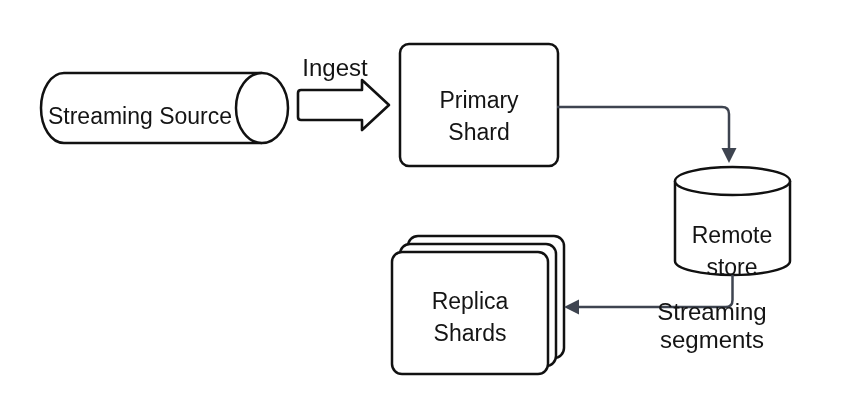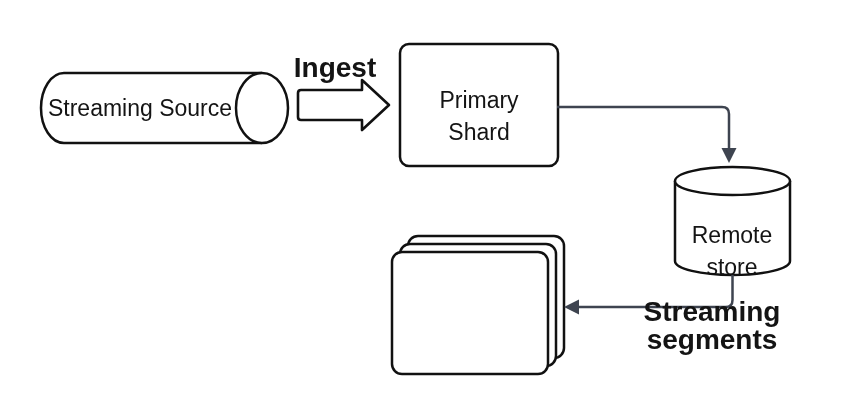--- a/index.html
+++ b/index.html
@@ -22,23 +22,23 @@
   }
   .lbl {
     position: absolute;
     transform: translate(-50%, -50%);
     text-align: center;
     white-space: pre-line;
     color: #141414;
     font-weight: 400;
   }
   .lbl-node { font-size: 23px; line-height: 32px; }
-  .lbl-edge { font-size: 28px; line-height: 28px; font-weight: bold; }
+  .lbl-edge { font-size: 24px; line-height: 28px; }
 
-  .lbl-streaming { left: 140px; top: 108px; }
+  .lbl-streaming { left: 140px; top: 116px; }
   .lbl-ingest    { left: 335px; top: 68px;  }
   .lbl-primary   { left: 479px; top: 116px; }
   .lbl-upload    { left: 694px; top: 85px;  }
   .lbl-remote    { left: 732px; top: 229px; margin-top: 22px; }
   .lbl-replica   { left: 470px; top: 317px; }
   .lbl-download  { left: 712px; top: 326px; }
 </style>
 </head>
 <body>
 
@@ -83,16 +83,18 @@
 
   <div class="lbl lbl-edge lbl-ingest">Ingest</div>
 
   <div class="lbl lbl-node lbl-primary">Primary
 Shard</div>
 
 
   <div class="lbl lbl-node lbl-remote">Remote
 store</div>
 
+  <div class="lbl lbl-node lbl-replica">Replica
+Shards</div>
 
   <div class="lbl lbl-edge lbl-download">Streaming segments</div>
 
 </div>
 
 </body></html>

